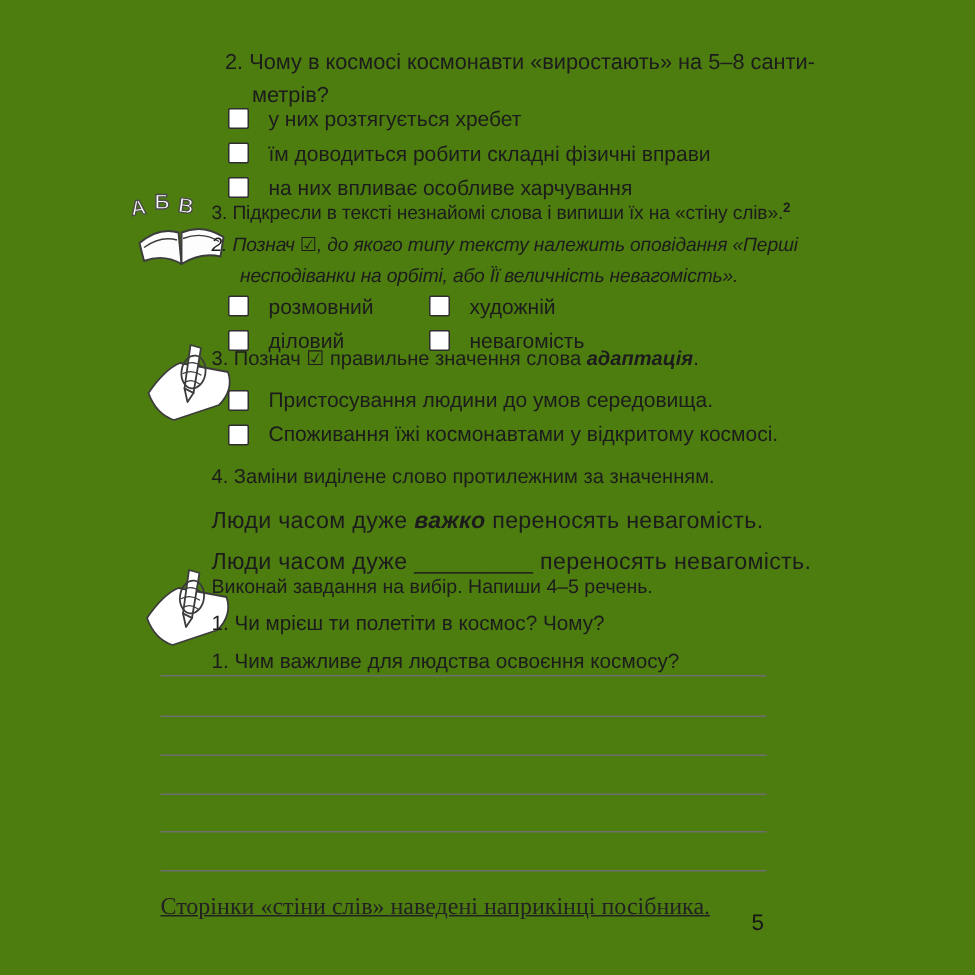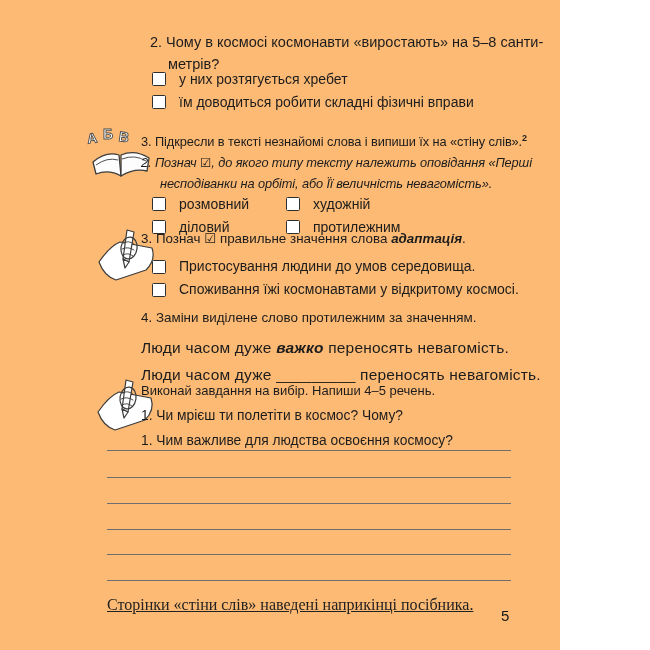--- a/index.html
+++ b/index.html
@@ -1,17 +1,17 @@
 <!DOCTYPE html>
 <html><head>
 <meta charset="utf-8">
 <style>
   html,body { margin:0; padding:0; background:#ffffff; }
   .page {
-    position:relative; width:560px; height:650px; background:#fdba74;
+    position:relative; width:650px; height:650px; background:#4d7c0f;
     font-family:"Liberation Sans","DejaVu Sans",sans-serif; color:#1c1c1c;
     overflow:hidden;
   }
   .abs { position:absolute; }
   .hang { padding-left:18px; text-indent:-18px; }
   .bi { font-weight:bold; font-style:italic; }
   .cb {
     display:inline-block; width:14px; height:14px; box-sizing:border-box;
     border:1.5px solid #2e2e2e; border-radius:1.5px; background:#fff; flex:0 0 auto;
   }
@@ -58,20 +58,24 @@
 
   <div class="abs" id="q2-opts">
     <div class="opt-row">
       <span class="cb"></span>
       <span class="lbl">у них розтягується хребет</span>
     </div>
     <div class="opt-row">
       <span class="cb"></span>
       <span class="lbl">їм доводиться робити складні фізичні вправи</span>
     </div>
+    <div class="opt-row">
+      <span class="cb"></span>
+      <span class="lbl">на них впливає особливе харчування</span>
+    </div>
   </div>
 
   <svg class="abs" style="left:84px; top:125px;" width="72" height="56" viewBox="0 0 72 56">
     <g fill="#fdfdfd" stroke="#3c3c3c" stroke-width="1.3" stroke-linejoin="round">
       <path d="M9 37 Q22 26 35 30 L37 51 Q25 44 12 49 Z"></path>
       <path d="M65 33 Q51 24 37 30 L37 51 Q50 43 63 46 Z"></path>
       <path d="M12 40 Q23 32 34 35" fill="none" stroke-width="0.9"></path>
       <path d="M62 36 Q51 29 38 34" fill="none" stroke-width="0.9"></path>
     </g>
     <g font-size="14" font-weight="bold" fill="#ffffff" stroke="#4a4a4a" stroke-width="0.9">
@@ -94,21 +98,21 @@
     <div class="opt-row">
       <span class="cb"></span>
       <span class="lbl">художній</span>
     </div>
     <div class="opt-row">
       <span class="cb"></span>
       <span class="lbl">діловий</span>
     </div>
     <div class="opt-row">
       <span class="cb"></span>
-      <span class="lbl">протилежним</span>
+      <span class="lbl">невагомість</span>
     </div>
   </div>
 
   <svg class="abs" style="left:96px; top:226px;" width="66" height="58" viewBox="0 0 66 58">
     <g fill="#ffffff" stroke="#3c3c3c" stroke-width="1.2" stroke-linejoin="round" stroke-linecap="round">
       <path d="M3 36 Q14 20 24 16 L56 22 Q60 34 50 44 L20 54 Q8 50 3 36 Z"></path>
       <path d="M31 4 L38 6 L33 36 L27 33 Z"></path>
       <path d="M27 33 L33 36 L29 42 Z"></path>
       <ellipse cx="33" cy="22" rx="8" ry="11" transform="rotate(8 33 22)" fill="none"></ellipse>
       <path d="M27 17 q6 -3 11 1 M26 23 q6 -3 12 1 M27 29 q5 -3 10 1" fill="none" stroke-width="0.9"></path>

